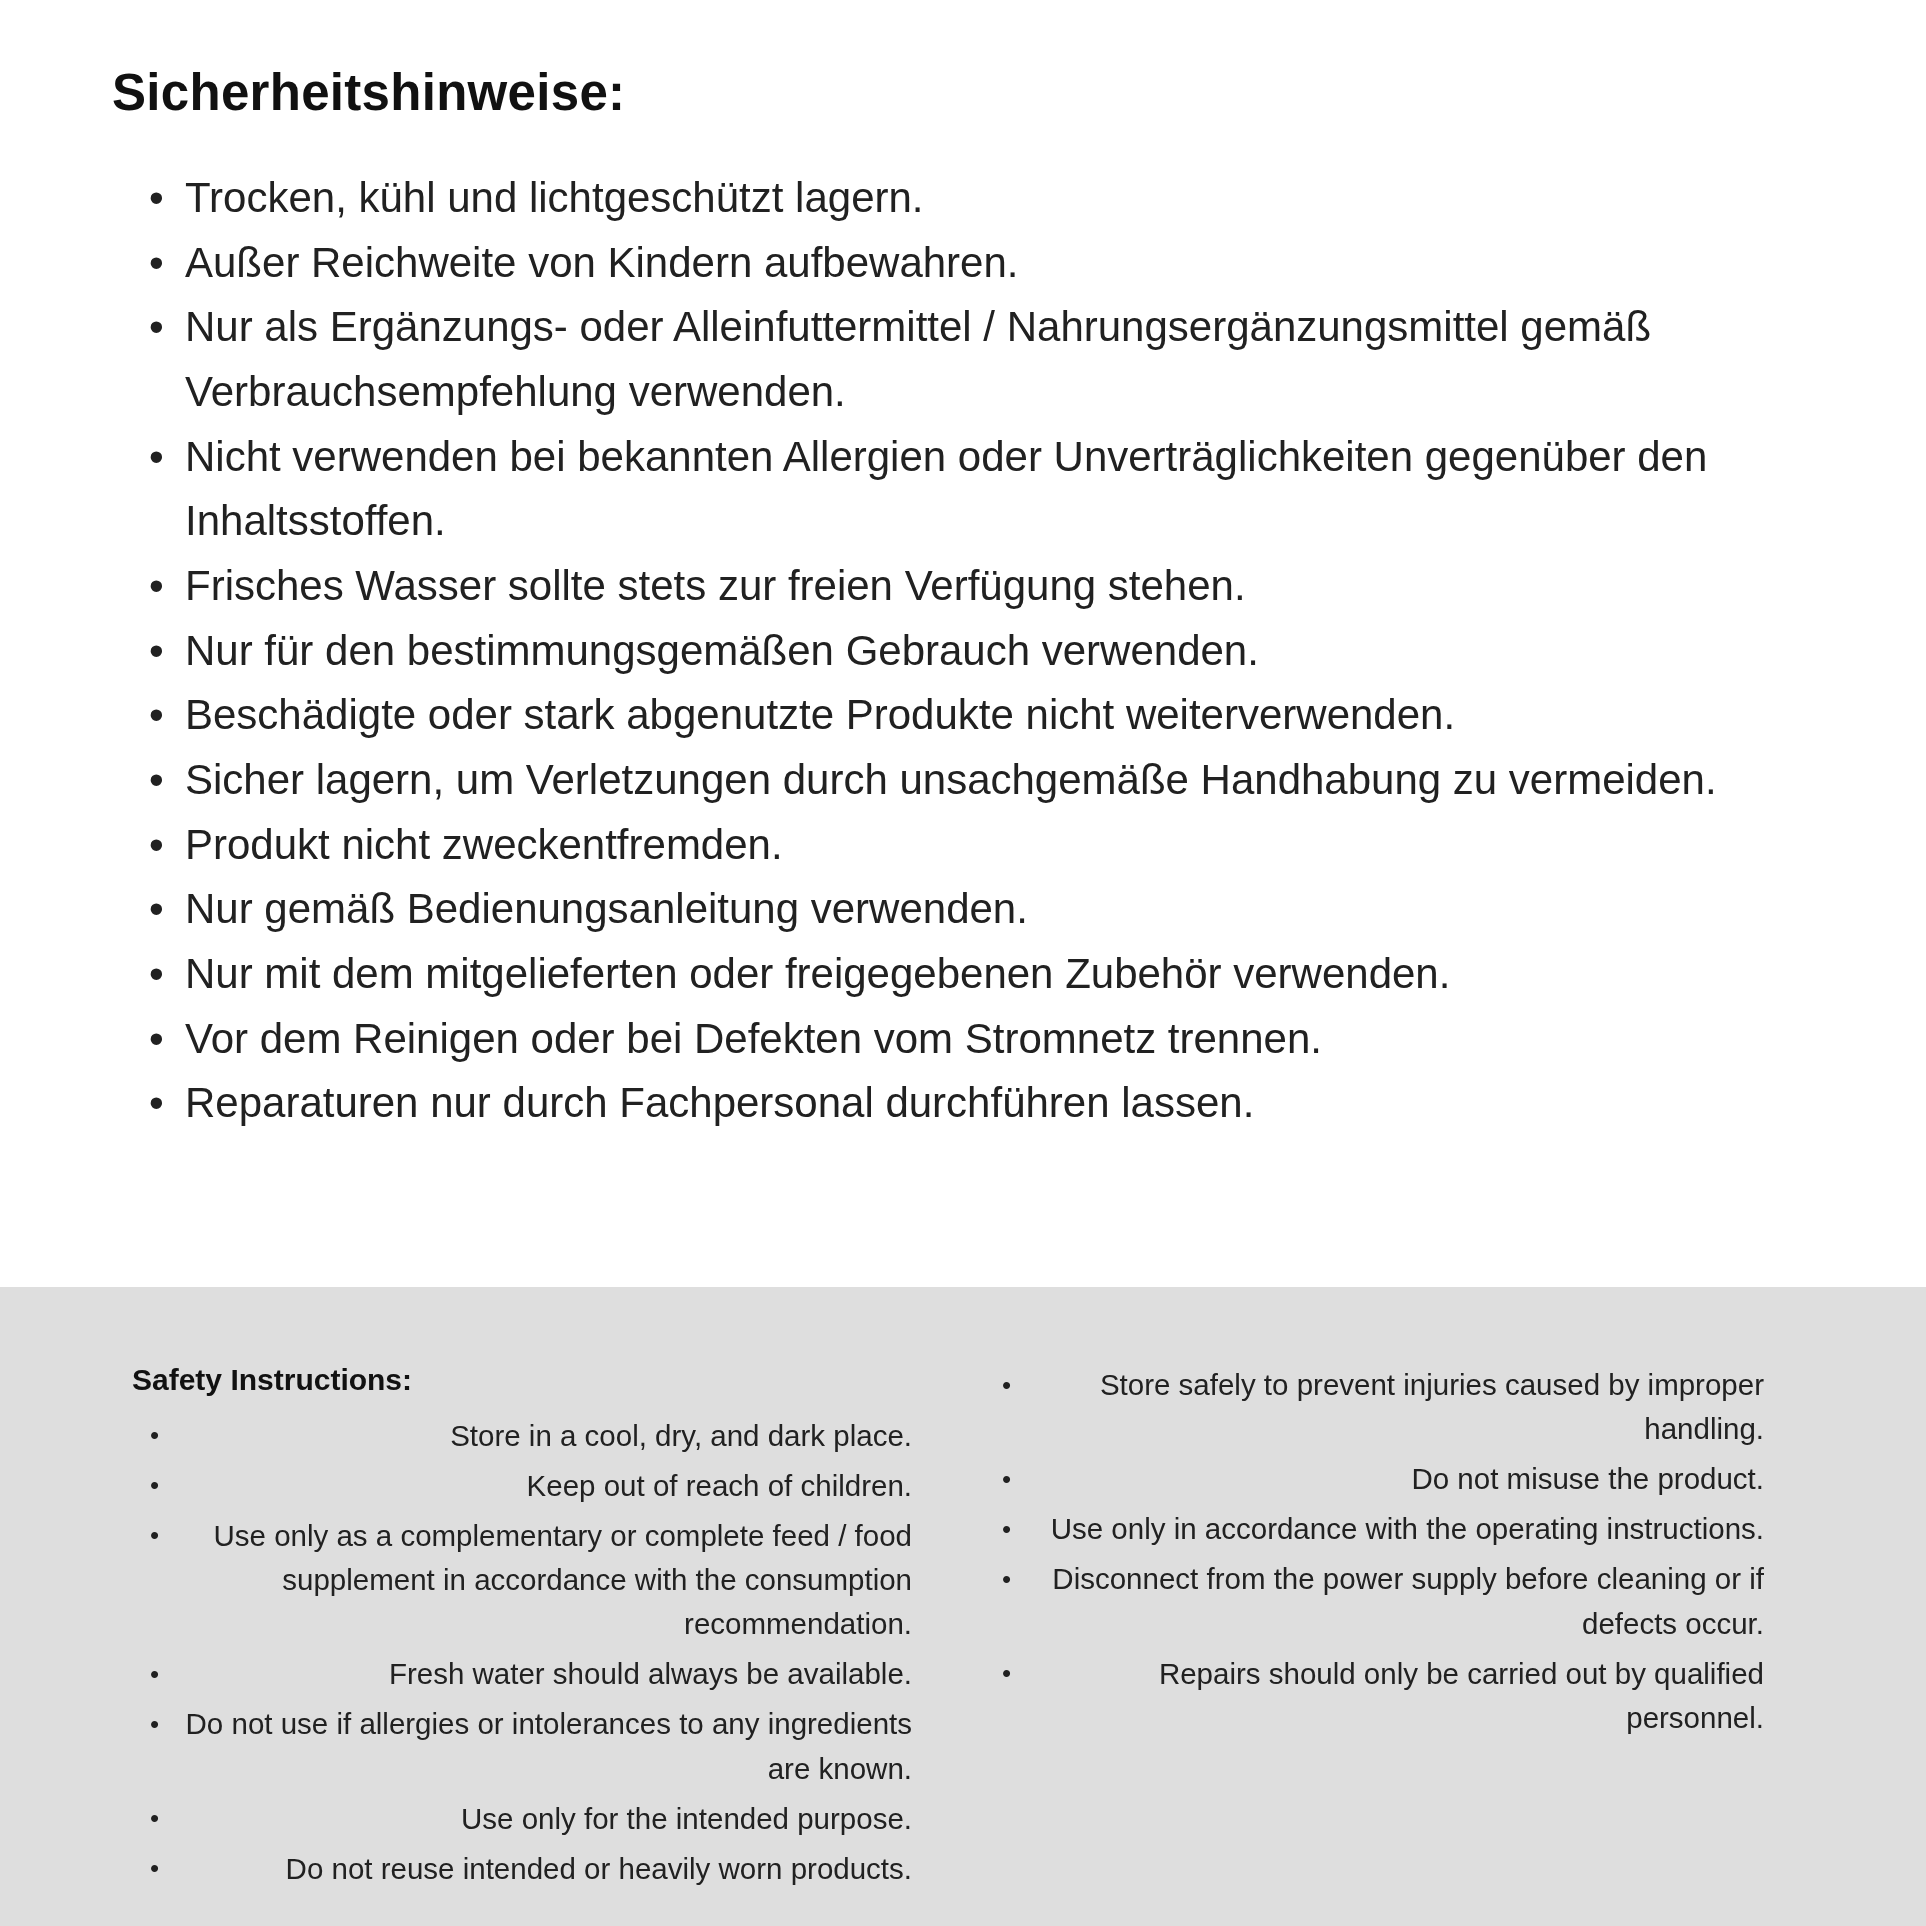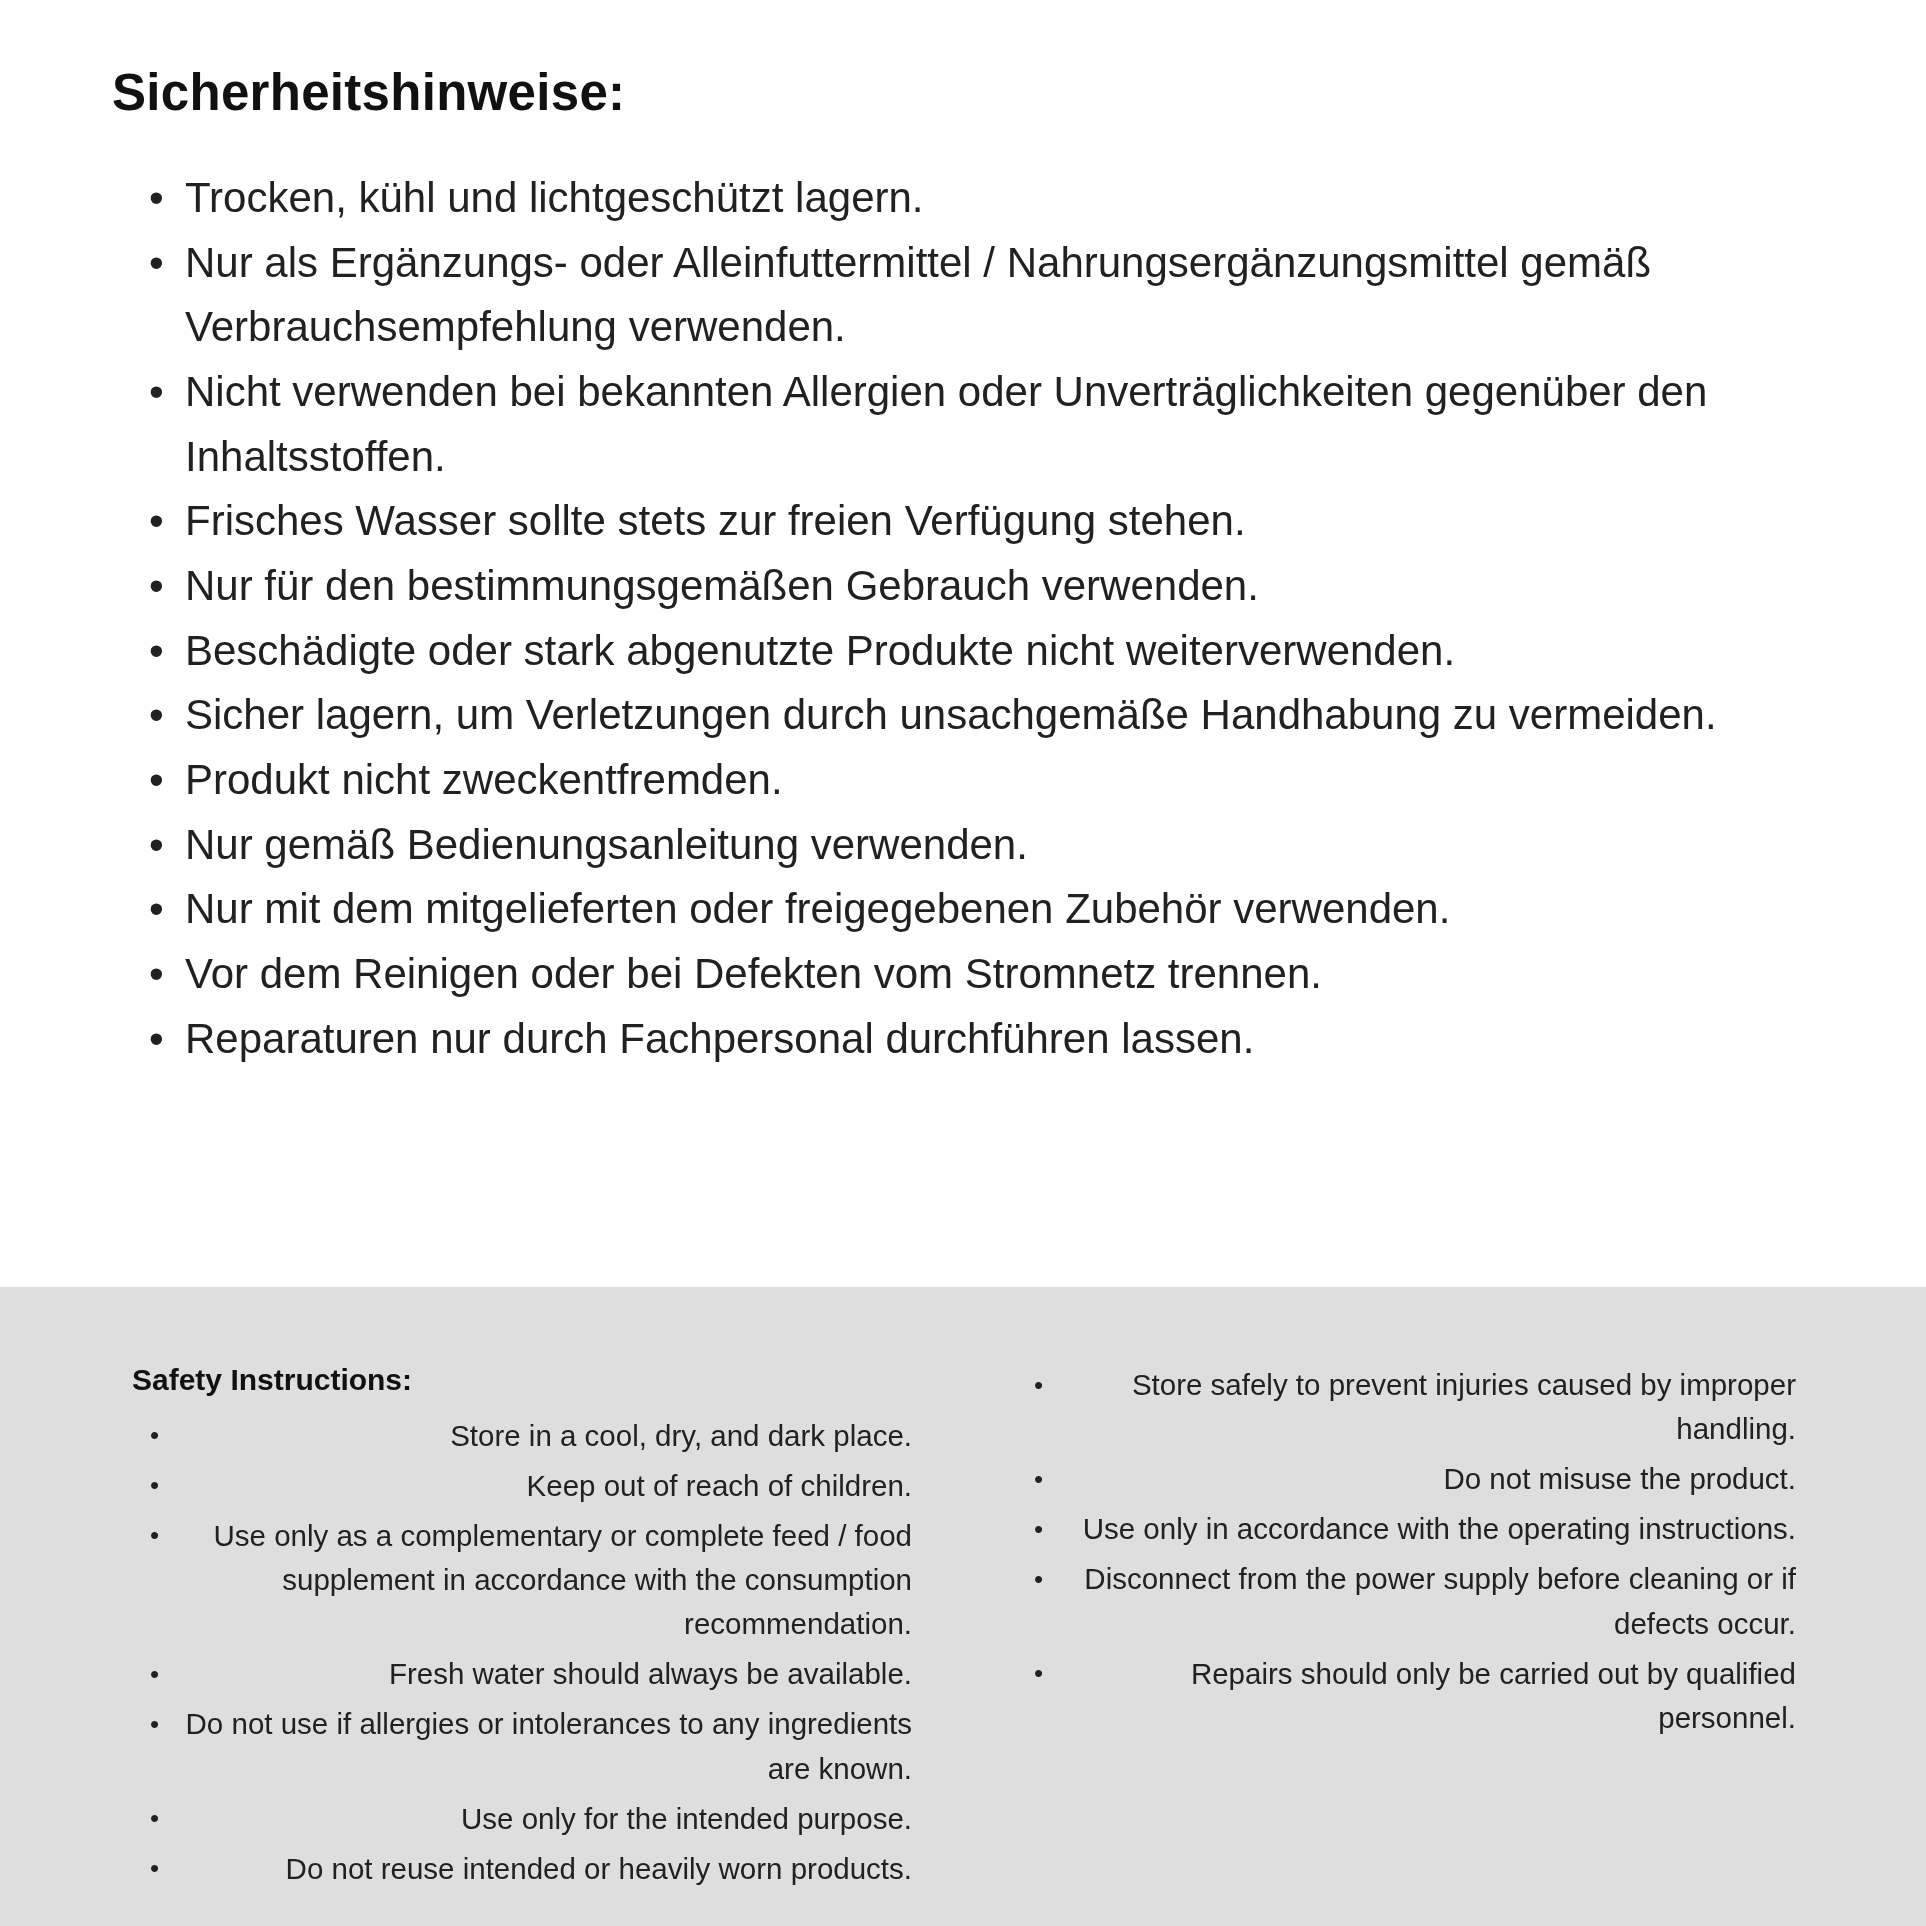--- a/index.html
+++ b/index.html
@@ -55,21 +55,21 @@
     left: 0;
     top: 0;
   }
 
   
   .english-section {
     flex: 1 1 auto;
     background: #dedede;
     padding: 76px 90px 0 132px;
     display: flex;
-    gap: 104px;
+    gap: 72px;
   }
   .english-column {
     width: 780px;
   }
   .english-title {
     font-size: 30px;
     font-weight: 700;
     color: #111111;
     margin: 0 0 16.7px 0;
   }
@@ -90,20 +90,21 @@
 </style>
 </head>
 <body>
 
 <div class="page">
 
   <div class="german-section">
     <h1 class="german-title">Sicherheitshinweise:</h1>
     <ul class="safety-list">
       <li>Trocken, kühl und lichtgeschützt lagern.</li>
+      <li>Außer Reichweite von Kindern aufbewahren.</li>
       <li>Nur als Ergänzungs- oder Alleinfuttermittel / Nahrungsergänzungsmittel gemäß Verbrauchsempfehlung verwenden.</li>
       <li>Nicht verwenden bei bekannten Allergien oder Unverträglichkeiten gegenüber den Inhaltsstoffen.</li>
       <li>Frisches Wasser sollte stets zur freien Verfügung stehen.</li>
       <li>Nur für den bestimmungsgemäßen Gebrauch verwenden.</li>
       <li>Beschädigte oder stark abgenutzte Produkte nicht weiterverwenden.</li>
       <li>Sicher lagern, um Verletzungen durch unsachgemäße Handhabung zu vermeiden.</li>
       <li>Produkt nicht zweckentfremden.</li>
       <li>Nur gemäß Bedienungsanleitung verwenden.</li>
       <li>Nur mit dem mitgelieferten oder freigegebenen Zubehör verwenden.</li>
       <li>Vor dem Reinigen oder bei Defekten vom Stromnetz trennen.</li>

